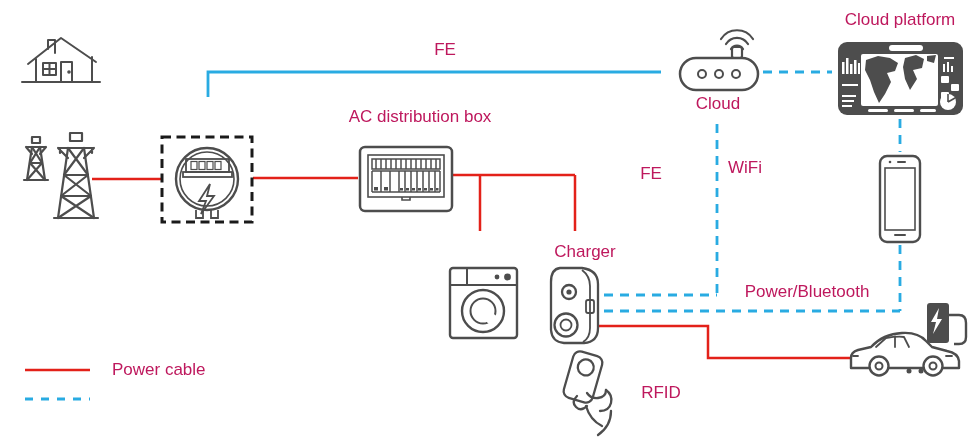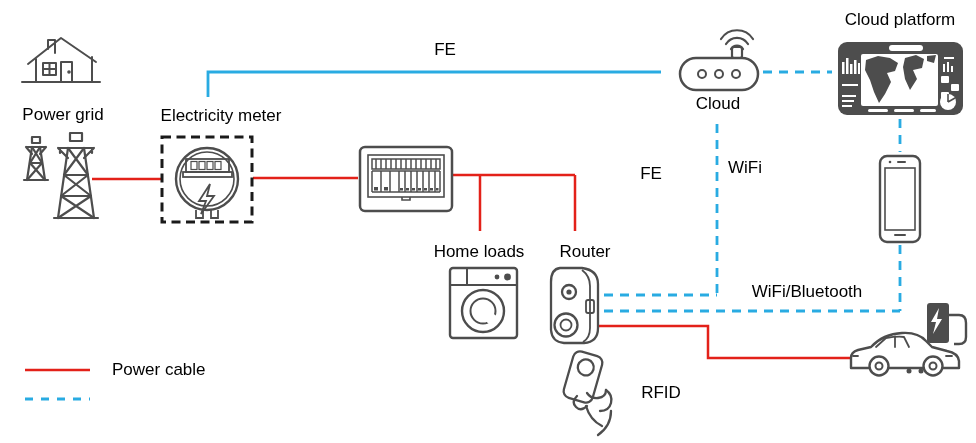--- a/index.html
+++ b/index.html
@@ -11,21 +11,21 @@
     color:#262626;
     overflow:hidden;
   }
   .canvas svg{position:absolute;left:0;top:0;}
   .lbl{
     position:absolute;
     font-size:17px;
     line-height:22px;
     white-space:nowrap;
     transform:translateX(-50%);
-    color:#000000;
+    color:#be185d;
   }
   .lbl.left{transform:none;text-align:right;}
 </style>
 </head>
 <body>
 
 <div class="canvas">
 
   <svg width="976" height="443" viewBox="0 0 976 443">
 
@@ -218,27 +218,25 @@
         <circle cx="921" cy="371" r="2.5" fill="#4d4d4d" stroke="none"></circle>
       </g>
     </g>
 
     <g fill="none">
       <path stroke="#e32119" stroke-width="2.5" d="M25,370 H90"></path>
       <path stroke="#29abe2" stroke-width="2.8" stroke-dasharray="8 8" d="M25,399 H90"></path>
     </g>
   </svg>
 
-  <div class="lbl" style="left:63px;top:104px">Power grid</div>
-  <div class="lbl" style="left:221px;top:105px">Electricity meter</div>
+  <div class="lbl" style="left:420px;top:106px">AC distribution box</div>
   <div class="lbl" style="left:445px;top:39px">FE</div>
   <div class="lbl" style="left:718px;top:93px">Cloud</div>
   <div class="lbl" style="left:900px;top:9px">Cloud platform</div>
   <div class="lbl" style="left:651px;top:163px">FE</div>
   <div class="lbl" style="left:745px;top:157px">WiFi</div>
-  <div class="lbl" style="left:479px;top:241px">Home loads</div>
-  <div class="lbl" style="left:585px;top:241px">Router</div>
-  <div class="lbl" style="left:807px;top:281px">WiFi/Bluetooth</div>
+  <div class="lbl" style="left:585px;top:241px">Charger</div>
+  <div class="lbl" style="left:807px;top:281px">Power/Bluetooth</div>
   <div class="lbl" style="left:661px;top:382px">RFID</div>
 
   <div class="lbl left" style="left:112px;top:359px">Power cable</div>
 
 </div>
 
 </body></html>

